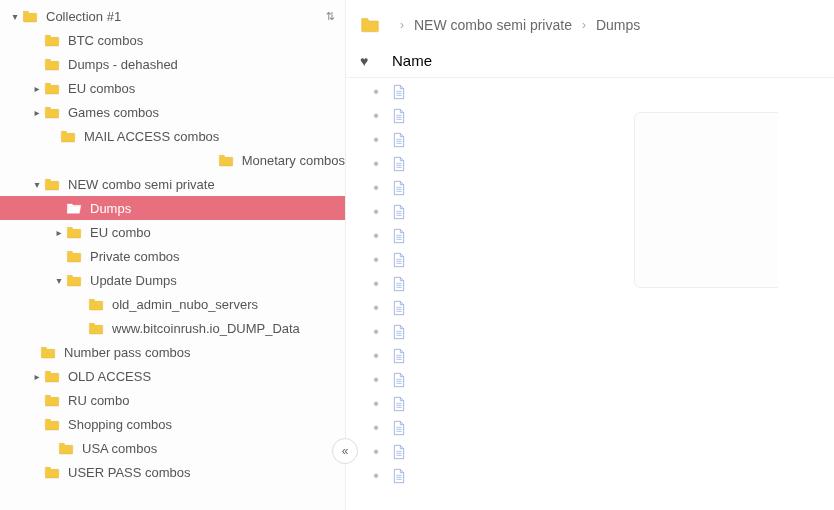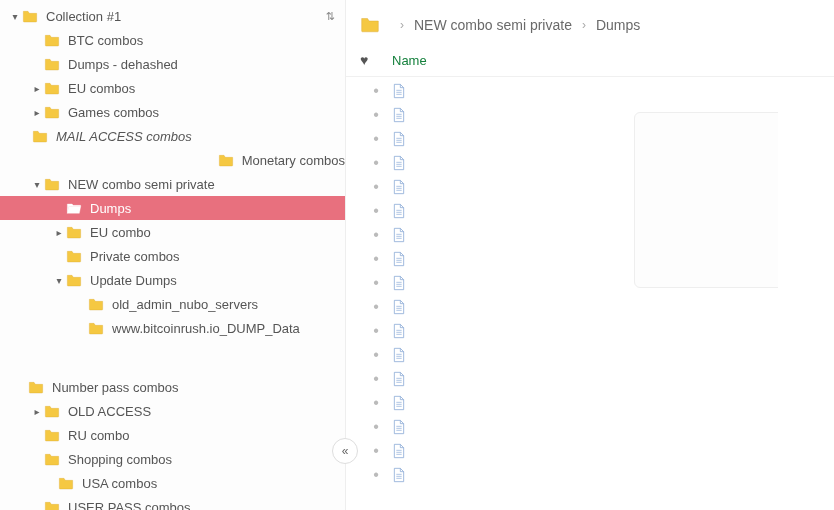--- a/index.html
+++ b/index.html
@@ -15,21 +15,21 @@
 .folder-icon { width: 18px; height: 18px; margin-right: 6px; display: inline-flex; align-items: center; }
 .folder-icon svg { width: 16px; height: 14px; }
 .tree-label { font-size: 13px; }
 .sort-icon { margin-left: auto; margin-right: 10px; font-size: 11px; color: #888; }
 .breadcrumb { display: flex; align-items: center; padding: 10px 14px 8px 14px; height: 48px; }
 .bc-folder-icon { width: 20px; height: 18px; margin-right: 10px; }
 .bc-sep { margin: 0 10px; color: #aaa; font-size: 12px; }
 .bc-item { color: #6a6a6a; font-size: 14px; }
 .columns { display: flex; align-items: center; padding: 4px 14px 8px 14px; border-bottom: 1px solid #f0f0f0; }
 .heart-col { width: 32px; font-size: 14px; color: #555; }
-.name-col { font-size: 13px; color: #15803d; }
+.name-col { font-size: 15px; color: #000000; }
 .file-list { padding: 2px 0; }
 .file-row { display: flex; align-items: center; height: 24px; padding: 0 14px; }
 .dot { width: 32px; text-align: center; color: #bbb; font-size: 16px; line-height: 1; }
 .file-icon { width: 16px; height: 18px; margin-right: 8px; display: inline-flex; align-items: center; }
 .file-icon svg { width: 14px; height: 16px; }
 .collapse-btn { position: absolute; left: 332px; top: 438px; width: 26px; height: 26px; border-radius: 50%; background: #fff; border: 1px solid #ddd; display: flex; align-items: center; justify-content: center; font-size: 12px; color: #666; z-index: 10; cursor: pointer; }
 .overlay { position: absolute; left: 432px; top: 96px; width: 322px; height: 404px; background: #fff; z-index: 5; }
 .panel { position: absolute; right: 0; top: 112px; width: 200px; height: 176px; background: #fdfdfd; border: 1px solid #eee; border-radius: 6px; z-index: 4; }
 </style>
 </head>
@@ -77,21 +77,21 @@
   </div>
         <div class="tree-row" style="padding-left: 30px;">
     <span class="tree-arrow">▸</span>
     <span class="folder-icon">
             <svg viewBox="0 0 24 20">
               <path class="fill" d="M2 3h7l2 3h11v12a1 1 0 0 1-1 1H3a1 1 0 0 1-1-1V3z" fill="#f5c842" stroke="#d9a62e" stroke-width="0.5"></path>
             </svg>
           </span>
     <span class="tree-label">Games combos</span>
   </div>
-        <div class="tree-row" style="padding-left: 18px; font-style: italic;">
+        <div class="tree-row" style="padding-left: 46px;">
     <span class="tree-arrow empty">▸</span>
     <span class="folder-icon">
             <svg viewBox="0 0 24 20">
               <path class="fill" d="M2 3h7l2 3h11v12a1 1 0 0 1-1 1H3a1 1 0 0 1-1-1V3z" fill="#f5c842" stroke="#d9a62e" stroke-width="0.5"></path>
             </svg>
           </span>
     <span class="tree-label">MAIL ACCESS combos</span>
   </div>
         <div class="tree-row" style="padding-left: 30px; justify-content: flex-end;">
     <span class="tree-arrow empty">▸</span>
@@ -159,21 +159,21 @@
   </div>
         <div class="tree-row" style="padding-left: 74px; align-items: center;">
     <span class="tree-arrow empty">▸</span>
     <span class="folder-icon">
             <svg viewBox="0 0 24 20">
               <path class="fill" d="M2 3h7l2 3h11v12a1 1 0 0 1-1 1H3a1 1 0 0 1-1-1V3z" fill="#f5c842" stroke="#d9a62e" stroke-width="0.5"></path>
             </svg>
           </span>
     <span class="tree-label">www.bitcoinrush.io_DUMP_Data</span>
   </div>
-        <div class="tree-row" style="padding-left: 14px; margin-top: 35px;">
+        <div class="tree-row" style="padding-left: 26px;">
     <span class="tree-arrow empty">▸</span>
     <span class="folder-icon">
             <svg viewBox="0 0 24 20">
               <path class="fill" d="M2 3h7l2 3h11v12a1 1 0 0 1-1 1H3a1 1 0 0 1-1-1V3z" fill="#f5c842" stroke="#d9a62e" stroke-width="0.5"></path>
             </svg>
           </span>
     <span class="tree-label">Number pass combos</span>
   </div>
         <div class="tree-row" style="padding-left: 30px;">
     <span class="tree-arrow">▸</span>

